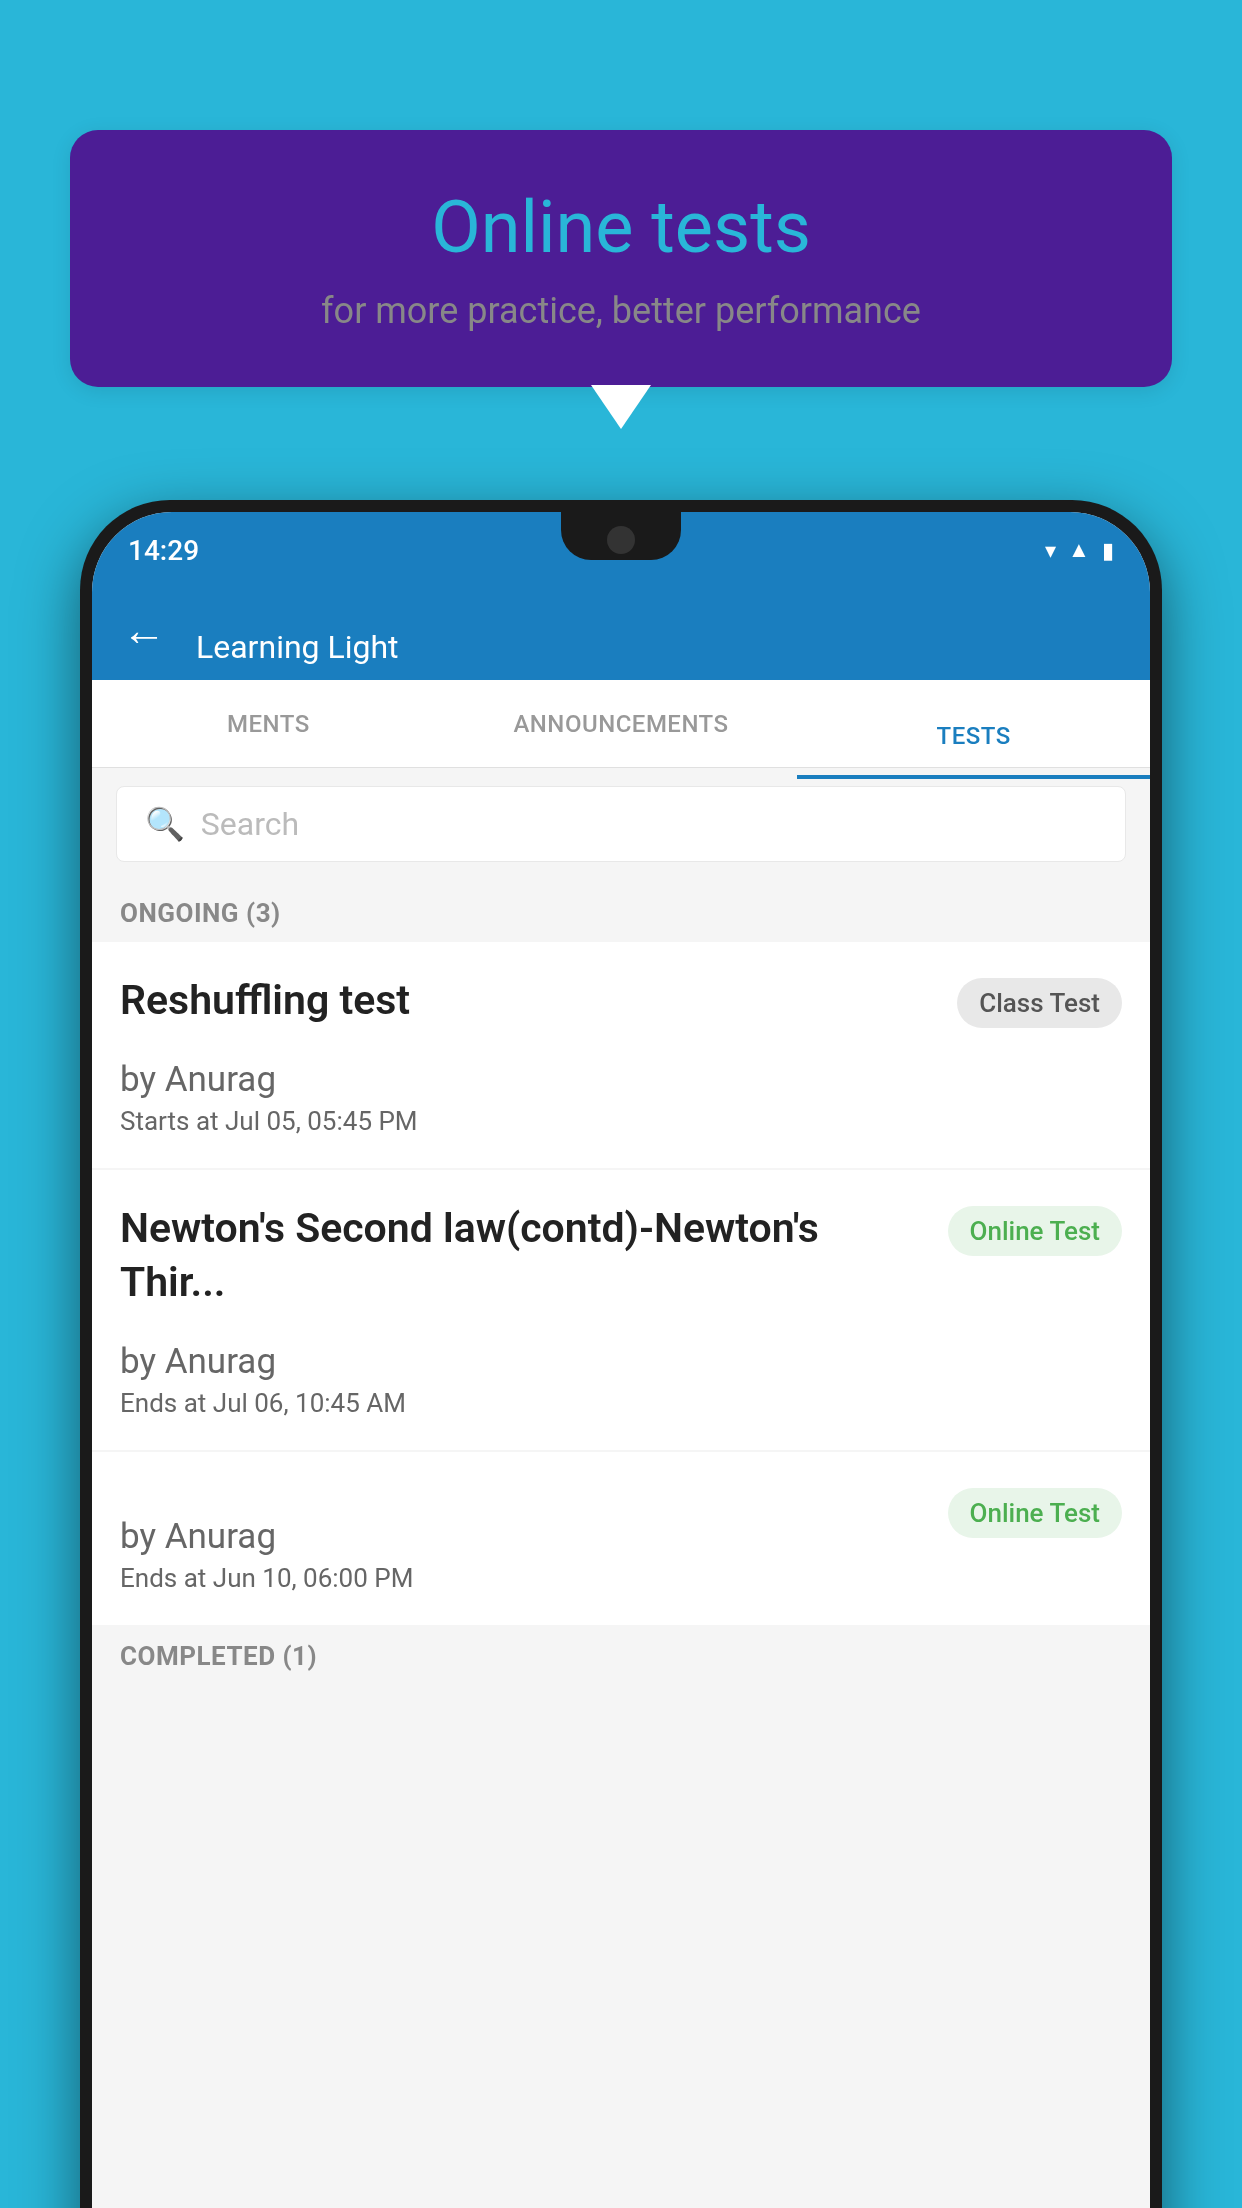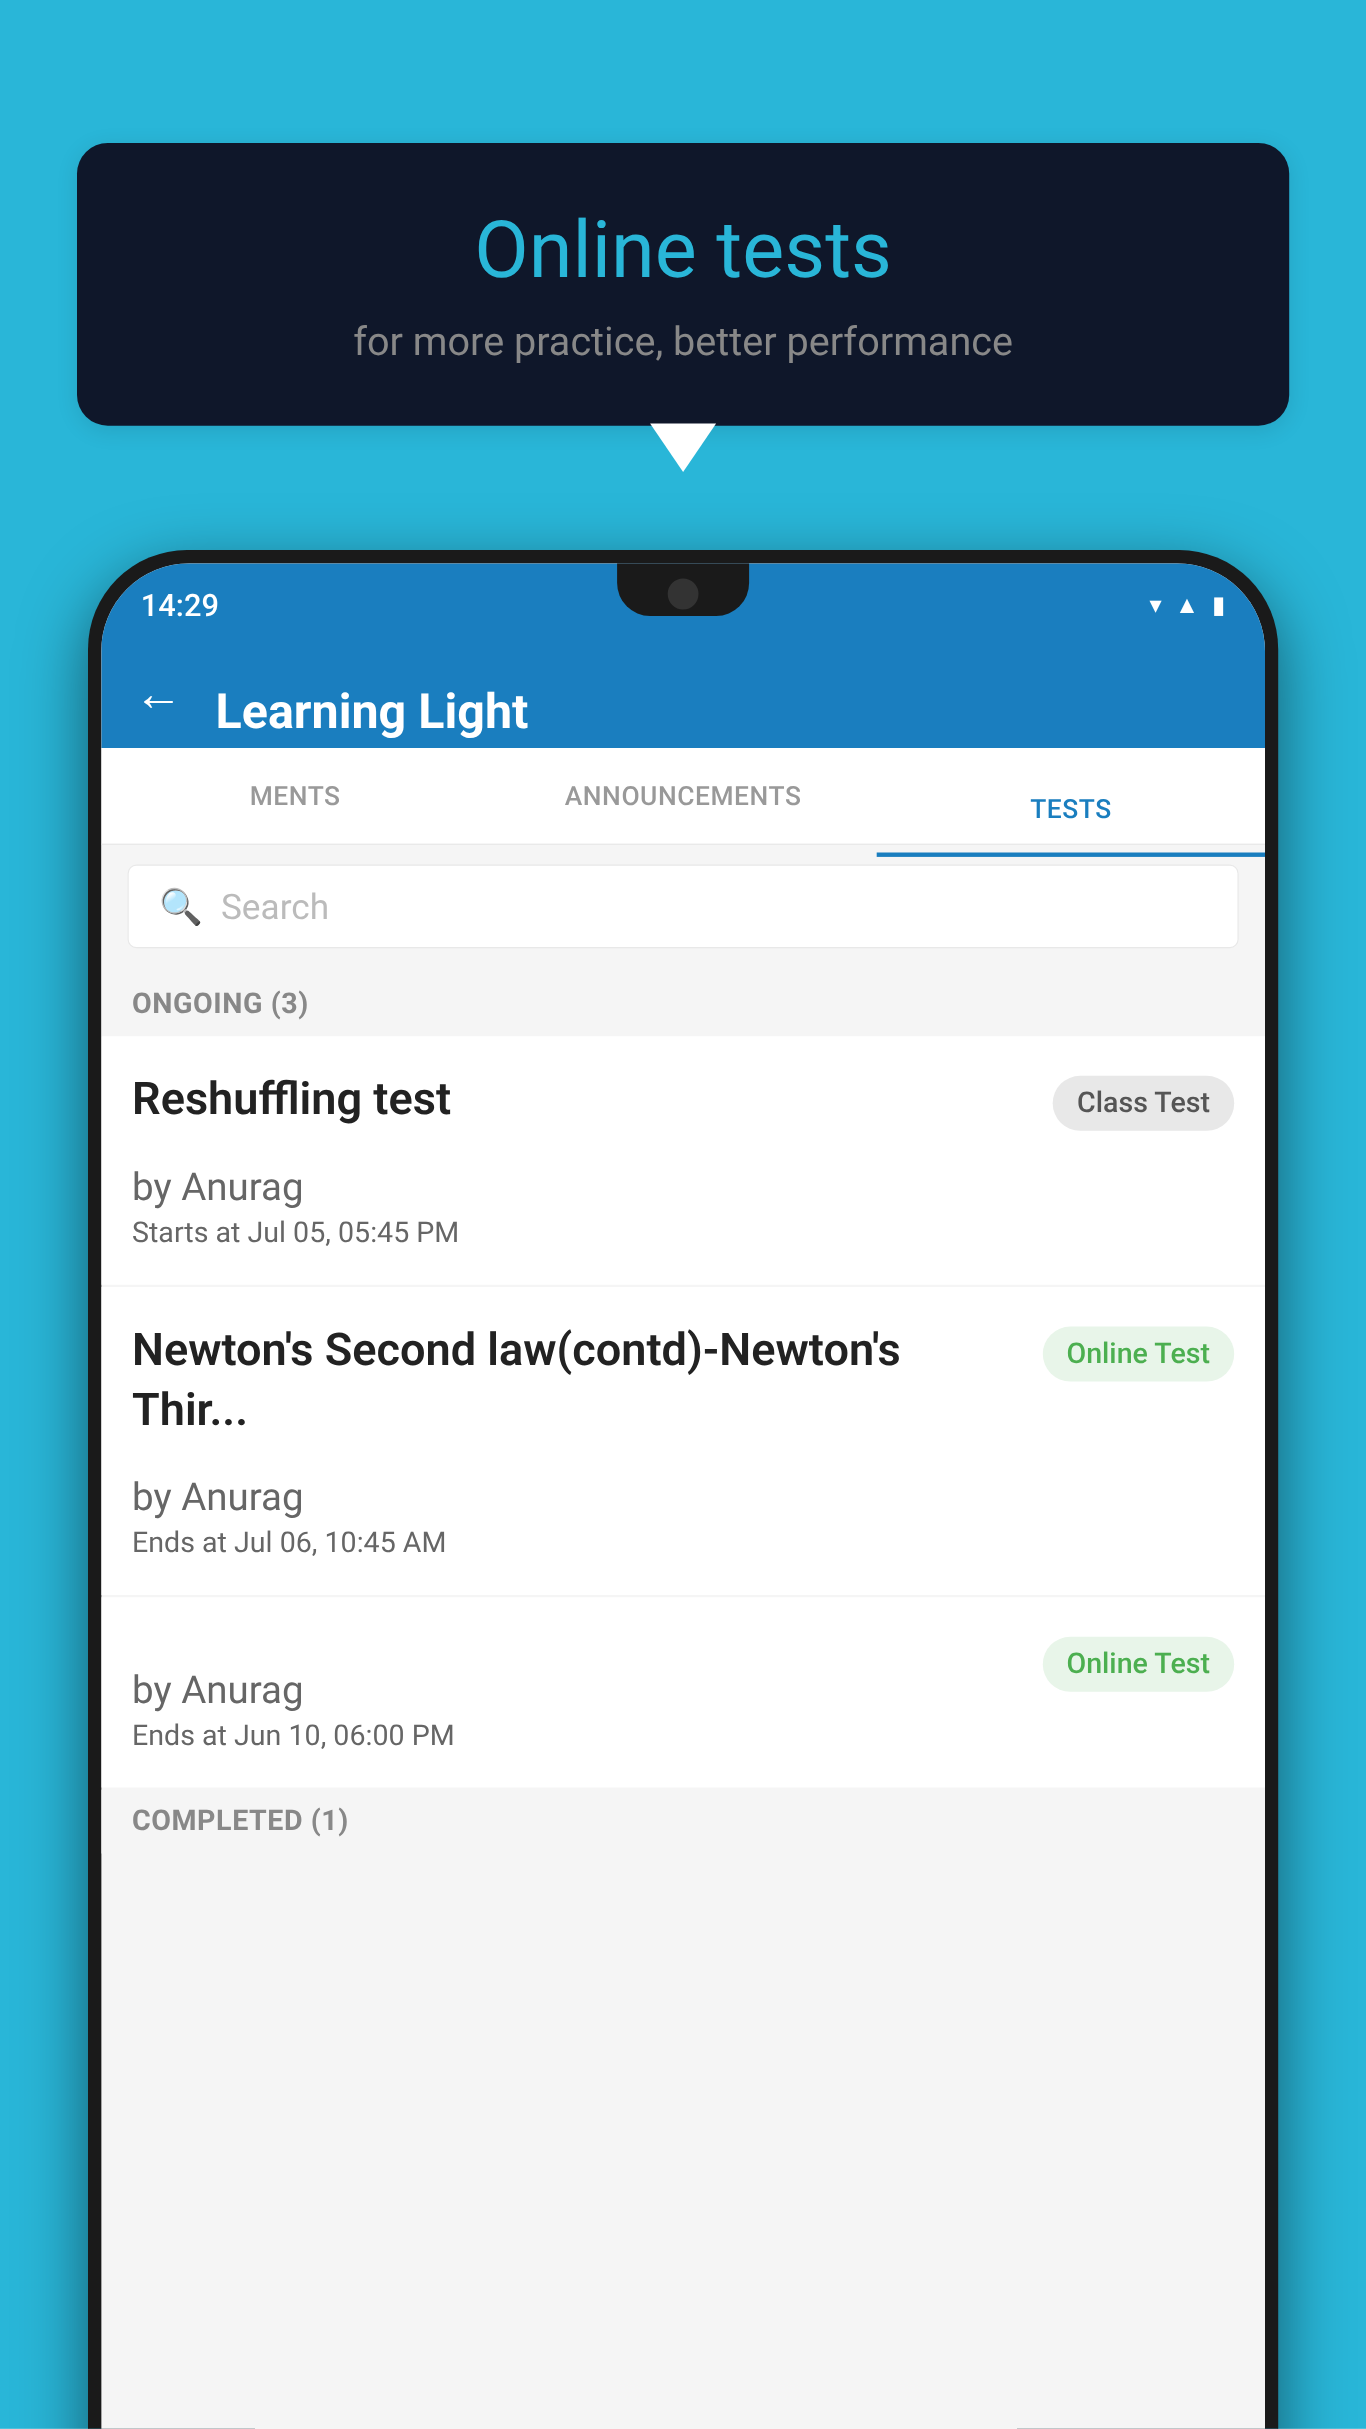--- a/index.html
+++ b/index.html
@@ -16,21 +16,21 @@
 
     
     .speech-bubble-container {
       position: absolute;
       top: 130px;
       left: 70px;
       right: 70px;
     }
 
     .speech-bubble {
-      background: #0f172a;
+      background: #4c1d95;
       border-radius: 28px;
       padding: 55px 60px;
       text-align: center;
       box-shadow: 0 4px 20px rgba(0,0,0,0.1);
       position: relative;
     }
 
     .speech-bubble::after {
       content: '';
       position: absolute;
@@ -151,22 +151,22 @@
     }
 
     .back-arrow {
       color: white;
       font-size: 44px;
       line-height: 1;
     }
 
     .app-title {
       color: white;
-      font-size: 44px;
-      font-weight: 700;
+      font-size: 32px;
+      font-weight: 400;
       margin-top: 33px;
     }
 
     
     .tab-bar {
       background: white;
       height: 88px;
       display: flex;
       align-items: center;
       border-bottom: 1px solid #e0e0e0;

